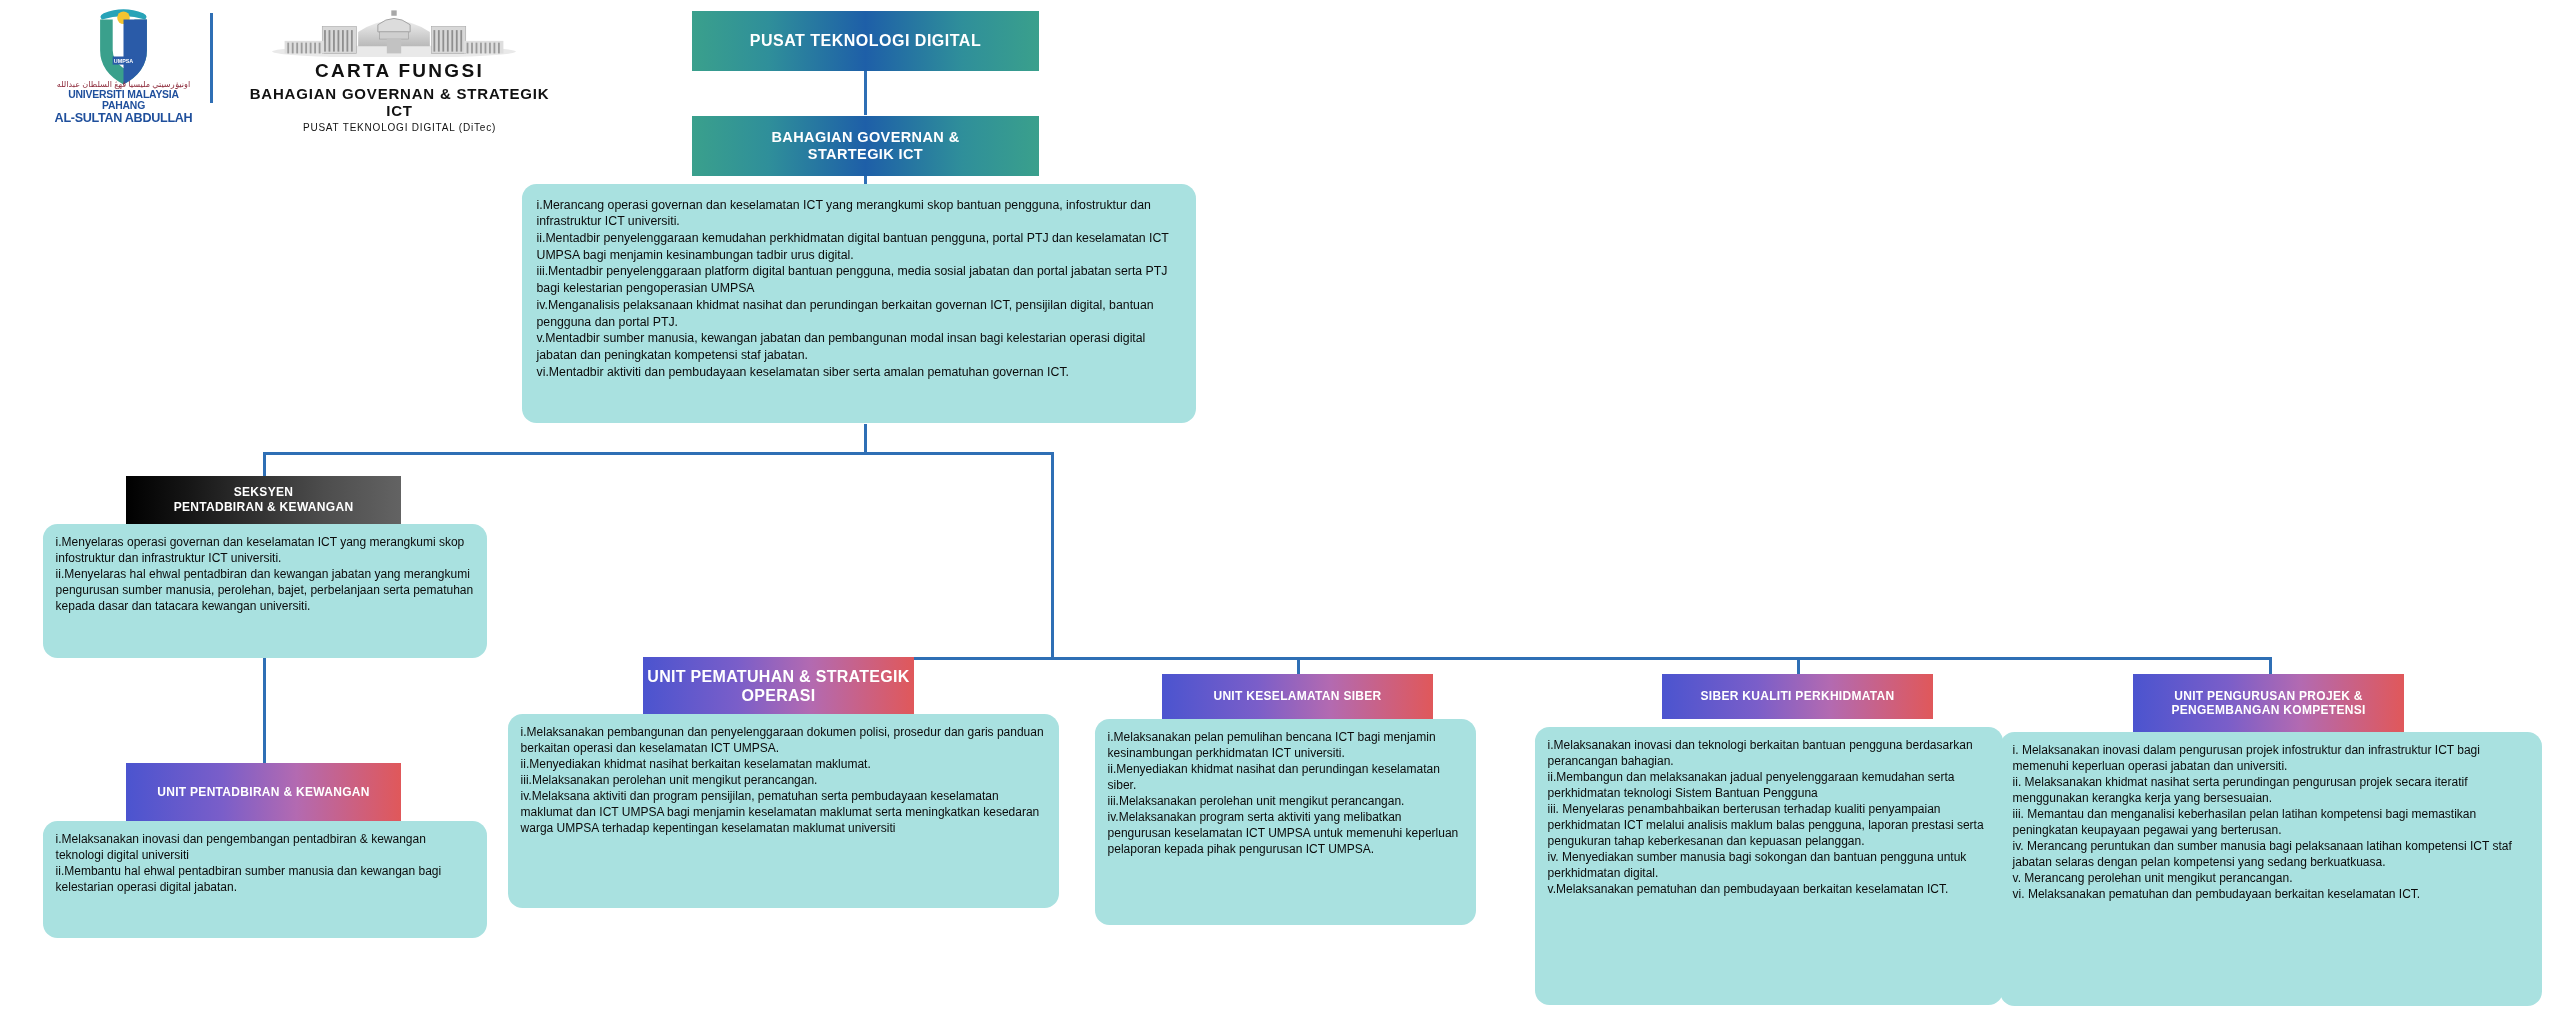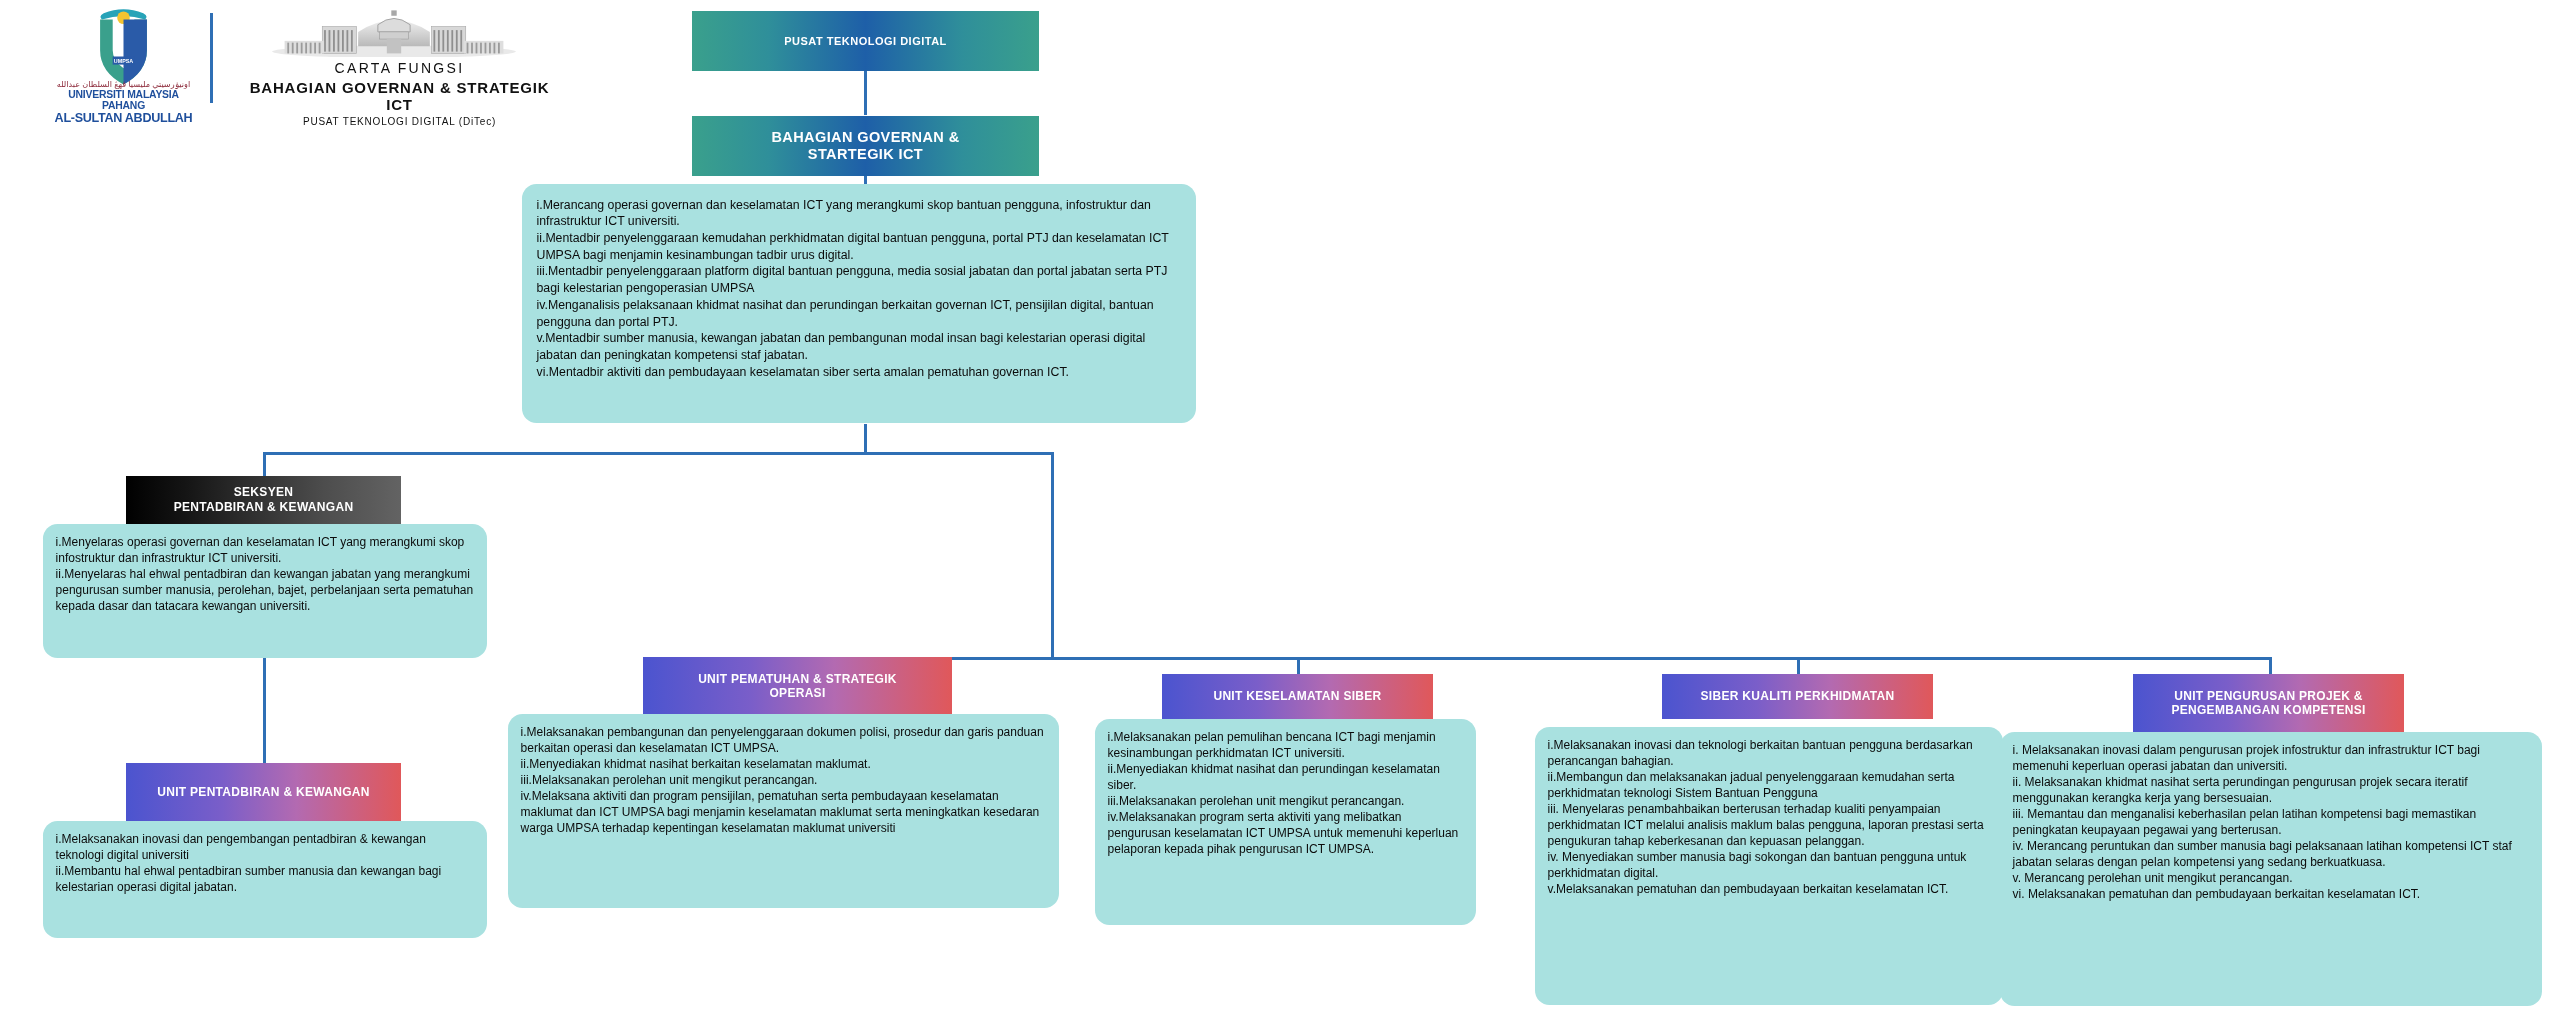--- a/index.html
+++ b/index.html
@@ -12,34 +12,34 @@
   #header-logo-umpsa{left:51px;top:7.2px;width:145px;height:108px;}
   #logo-wordmark{position:absolute;left:0;top:74px;width:145px;text-align:center;line-height:1.05;}
   #logo-wordmark .ar{font-size:8.1px;color:#8d2a3a;letter-spacing:0.3px;}
   #logo-wordmark .l1{font-size:10.4px;font-weight:bold;color:#1f4f9c;letter-spacing:-0.2px;}
   #logo-wordmark .l2{font-size:12.6px;font-weight:bold;color:#1f4f9c;letter-spacing:-0.3px;}
 
   #header-divider{left:210px;top:12.6px;width:2.7px;height:90px;background:#2f6fb5;}
 
   #header-building{left:271px;top:5.4px;width:246px;height:52px;}
   #header-title-block{left:237px;top:60px;width:325px;text-align:center;}
-  #header-title-block .t1{font-size:14px;font-weight:normal;letter-spacing:2.3px;color:#111;}
+  #header-title-block .t1{font-size:19px;font-weight:bold;letter-spacing:2.3px;color:#111;}
   #header-title-block .t2{font-size:15px;font-weight:bold;letter-spacing:0.8px;color:#111;margin-top:2.7px;}
   #header-title-block .t3{font-size:10px;letter-spacing:0.8px;color:#111;margin-top:3.6px;}
 
   
   .line{background:#2f6fb5;}
   .line-v{width:2.7px;}
   .line-h{height:2.7px;}
 
   
   .topbox{display:flex;align-items:center;justify-content:center;text-align:center;
           color:#fff;font-weight:bold;line-height:1.15;
           background:linear-gradient(90deg,#3aa08c 0%,#2f8f9a 22%,#1e5fa8 50%,#2f8f9a 78%,#3aa08c 100%);}
-  #box-pusat-teknologi-digital{left:692px;top:11px;width:347px;height:60px;font-size:11px;letter-spacing:0.5px;}
+  #box-pusat-teknologi-digital{left:692px;top:11px;width:347px;height:60px;font-size:16px;letter-spacing:0.5px;}
   #box-bahagian-governan{left:692px;top:116px;width:347px;height:60px;font-size:14.5px;letter-spacing:0.4px;}
 
   
   .body-box{background:#a9e1e0;border-radius:14.5px;box-sizing:border-box;padding:11px 12.6px;}
   .body-box p{margin:0;font-size:12px;line-height:1.33;color:#0b0b0b;}
 
   #body-bahagian{left:522px;top:184px;width:674px;height:239px;padding:12.6px 14.5px;}
   #body-bahagian p{font-size:12.3px;line-height:1.36;}
 
   
@@ -50,21 +50,21 @@
   #body-seksyen-pentadbiran{left:43px;top:524px;width:444px;height:134px;}
 
   
   .unitbox{display:flex;align-items:center;justify-content:center;text-align:center;
            color:#fff;font-weight:bold;line-height:1.2;letter-spacing:0.3px;
            background:linear-gradient(90deg,#4b54cf 0%,#7a5ec9 35%,#b36ab1 62%,#e0585a 100%);}
 
   #box-unit-pentadbiran{left:126px;top:763px;width:275px;height:58px;font-size:12px;}
   #body-unit-pentadbiran{left:43px;top:821px;width:444px;height:117px;}
 
-  #box-unit-pematuhan{left:643px;top:657px;width:309px;height:58px;font-size:12px;justify-content:center;}
+  #box-unit-pematuhan{left:643px;top:657px;width:271px;height:58px;font-size:16px;justify-content:center;}
   #body-unit-pematuhan{left:508px;top:714px;width:551px;height:194px;}
 
   #box-unit-keselamatan{left:1162px;top:674px;width:271px;height:45px;font-size:12px;}
   #body-unit-keselamatan{left:1095px;top:719px;width:381px;height:206px;}
 
   #box-unit-kualiti{left:1662px;top:674px;width:271px;height:45px;font-size:12px;}
   #body-unit-kualiti{left:1535px;top:727px;width:468px;height:278px;}
 
   #box-unit-pengurusan{left:2133px;top:674px;width:271px;height:58px;font-size:12px;}
   #body-unit-pengurusan{left:2000px;top:732px;width:542px;height:274px;}

